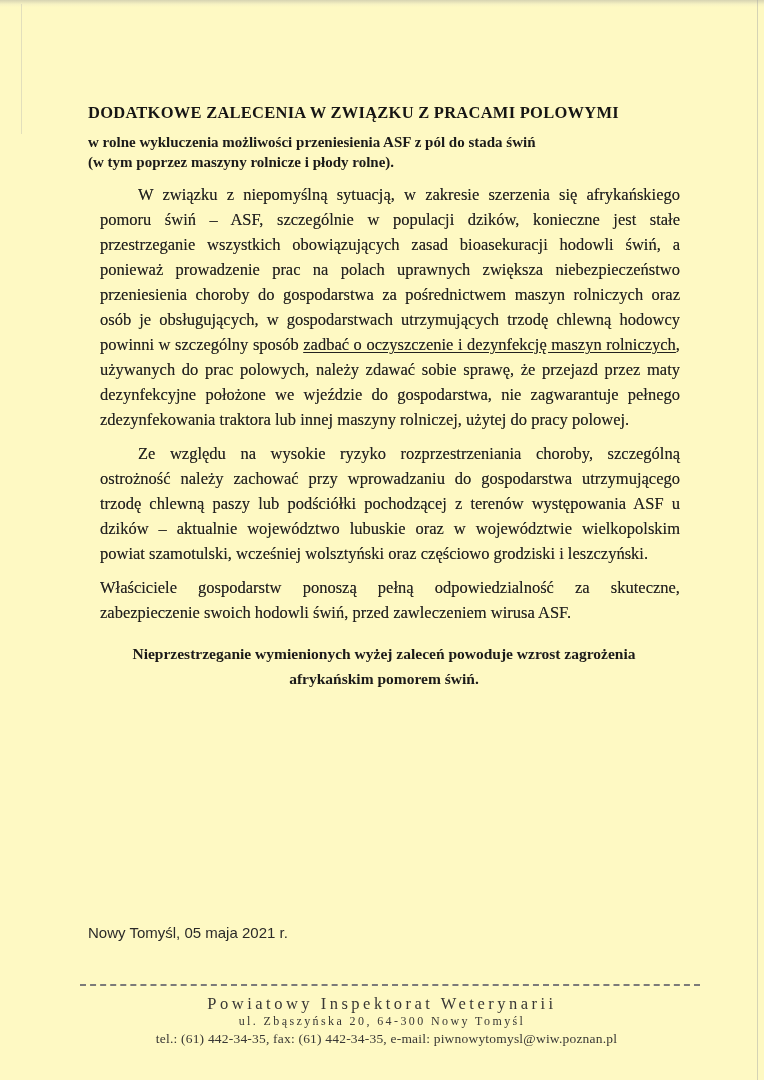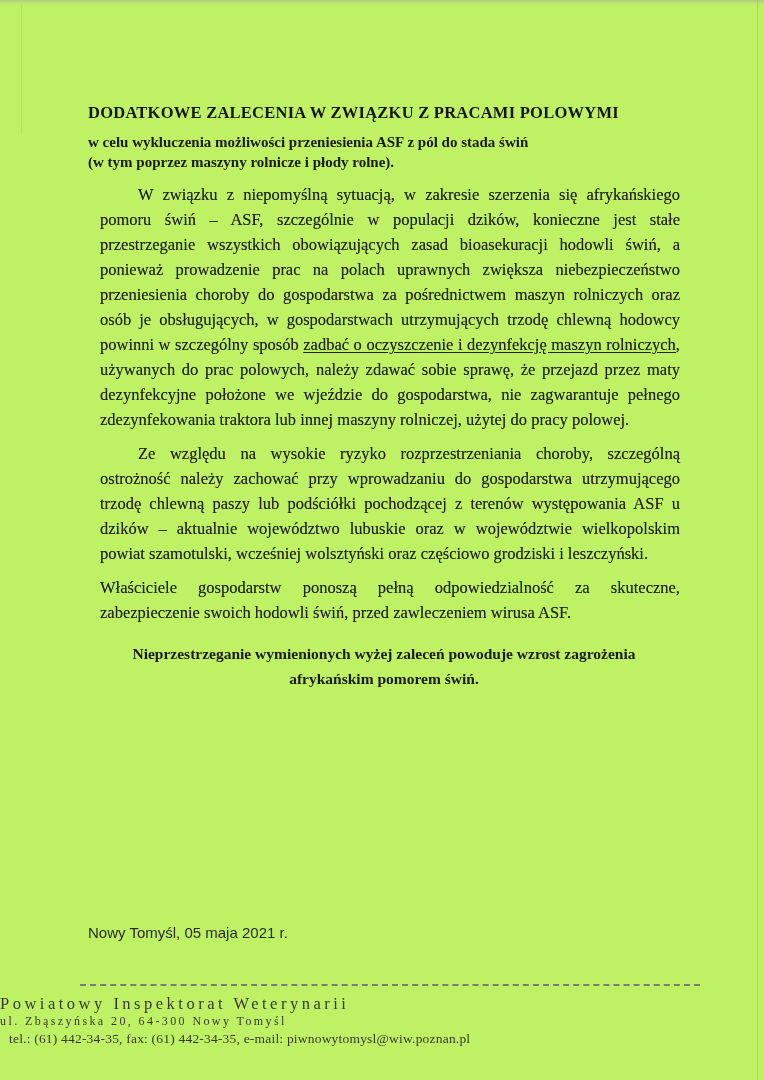--- a/index.html
+++ b/index.html
@@ -5,21 +5,21 @@
   html, body { margin: 0; padding: 0; }
   body {
     width: 764px; height: 1080px;
     background: #ffffff;
     font-family: "Liberation Serif", serif;
     overflow: hidden;
   }
   .page {
     position: relative;
     width: 764px; height: 1080px;
-    background: #bef264;
+    background: #fef9c3;
     overflow: hidden;
   }
   
   .scan-top-streak {
     position: absolute; top: 0; left: 0; width: 764px; height: 7px;
     background: linear-gradient(to bottom, rgba(150,150,150,0.38), rgba(190,190,190,0.12) 60%, rgba(255,255,255,0));
   }
   .scan-right-edge {
     position: absolute; top: 0; right: 6px; width: 1px; height: 1080px;
     background: rgba(165,165,165,0.45);
@@ -71,21 +71,21 @@
     font-size: 15px;
     color: #2b2a28;
   }
   .dotted-separator {
     position: absolute; left: 80px; top: 984px;
     width: 620px; height: 0;
     border-top: 2px dashed #7c7b79;
   }
   .footer {
     position: absolute; left: 0; top: 994px; width: 764px;
-    text-align: left;
+    text-align: center;
     color: #383734;
   }
   .footer-org {
     font-size: 16.5px;
     letter-spacing: 3.5px;
     line-height: 19px;
   }
   .footer-addr {
     font-size: 12px;
     letter-spacing: 2.4px;
@@ -105,21 +105,21 @@
 
   <div class="scan-top-streak"></div>
   <div class="scan-left-edge"></div>
   <div class="scan-right-edge"></div>
 
   <div class="content">
 
     <h1 class="doc-title">DODATKOWE ZALECENIA W ZWIĄZKU Z PRACAMI POLOWYMI</h1>
 
     <div class="doc-subtitle">
-      <div>w celu wykluczenia możliwości przeniesienia ASF z pól do stada świń</div>
+      <div>w rolne wykluczenia możliwości przeniesienia ASF z pól do stada świń</div>
       <div>(w tym poprzez maszyny rolnicze i płody rolne).</div>
     </div>
 
     <div class="body-text">
 
     <p class="para indent"><span>W związku z niepomyślną sytuacją, w zakresie szerzenia się afrykańskiego pomoru świń – ASF, szczególnie w populacji dzików, konieczne jest stałe przestrzeganie wszystkich obowiązujących zasad bioasekuracji hodowli świń, a ponieważ prowadzenie prac na polach uprawnych zwiększa niebezpieczeństwo przeniesienia choroby do gospodarstwa za pośrednictwem maszyn rolniczych oraz osób je obsługujących, w gospodarstwach utrzymujących trzodę chlewną hodowcy powinni w szczególny sposób </span><span class="u">zadbać o oczyszczenie i dezynfekcję maszyn rolniczych</span><span>, używanych do prac polowych, należy zdawać sobie sprawę, że przejazd przez maty dezynfekcyjne położone we wjeździe do gospodarstwa, nie zagwarantuje pełnego zdezynfekowania traktora lub innej maszyny rolniczej, użytej do pracy polowej.</span></p>
         <p class="para indent"><span>Ze względu na wysokie ryzyko rozprzestrzeniania choroby, szczególną ostrożność należy zachować przy wprowadzaniu do gospodarstwa utrzymującego trzodę chlewną paszy lub podściółki pochodzącej z terenów występowania ASF u dzików – aktualnie województwo lubuskie oraz w województwie wielkopolskim powiat szamotulski, wcześniej wolsztyński oraz częściowo grodziski i leszczyński.</span></p>
         <p class="para"><span>Właściciele gospodarstw ponoszą pełną odpowiedzialność za skuteczne, zabezpieczenie swoich hodowli świń, przed zawleczeniem wirusa ASF.</span></p>
       </div>
 

